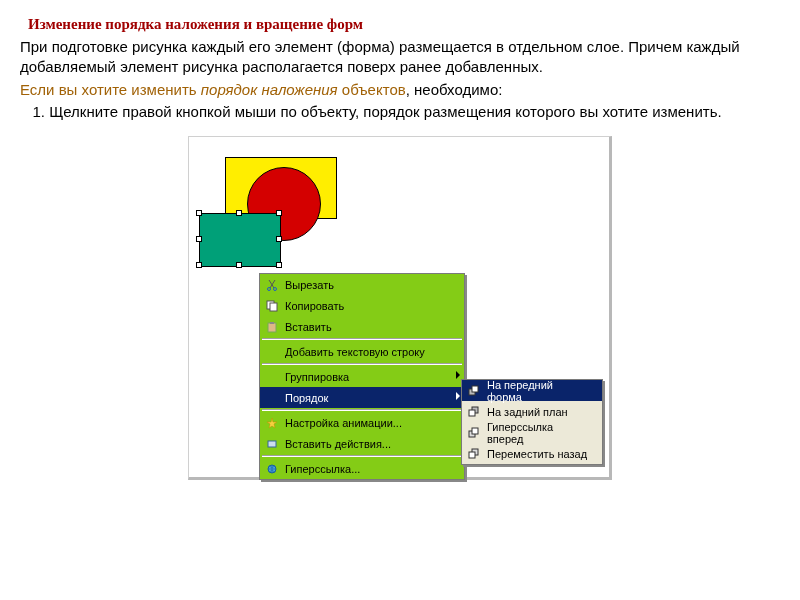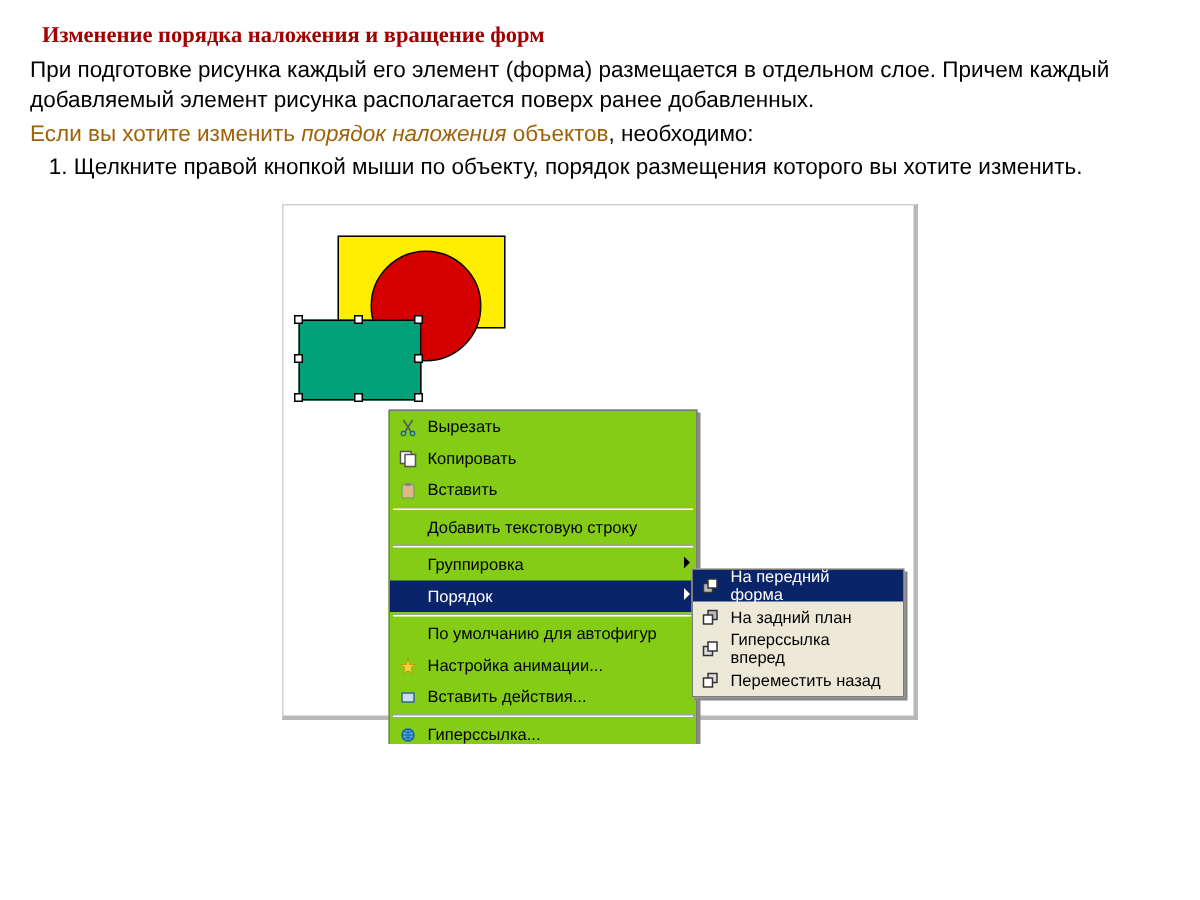--- a/index.html
+++ b/index.html
@@ -181,24 +181,20 @@
       <span>Группировка</span>
       <span class="menu-arrow"></span>
     </div>
     <div class="menu-item highlight">
       <span class="menu-icon"></span>
       <span>Порядок</span>
       <span class="menu-arrow"></span>
     </div>
     <div class="menu-sep"></div>
     <div class="menu-item">
-      <span class="menu-icon"></span>
-      <span>По умолчанию для автофигур</span>
-    </div>
-    <div class="menu-item">
       <span class="menu-icon">
         <svg width="12" height="12" viewBox="0 0 12 12">
             <polygon points="6,1 7,5 11,5 8,7 9,11 6,9 3,11 4,7 1,5 5,5" fill="#f5d040" stroke="#b89000" stroke-width="0.5"></polygon>
           </svg>
       </span>
       <span>Настройка анимации...</span>
     </div>
     <div class="menu-item">
       <span class="menu-icon">
         <svg width="12" height="12" viewBox="0 0 12 12">

